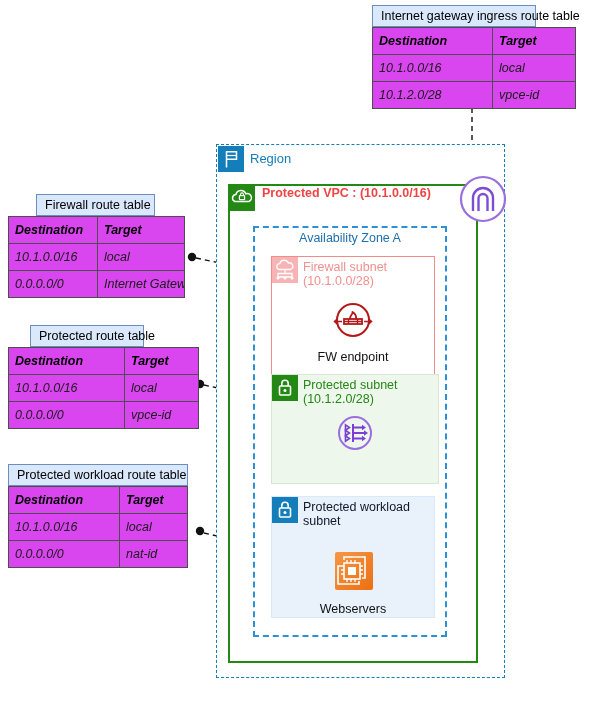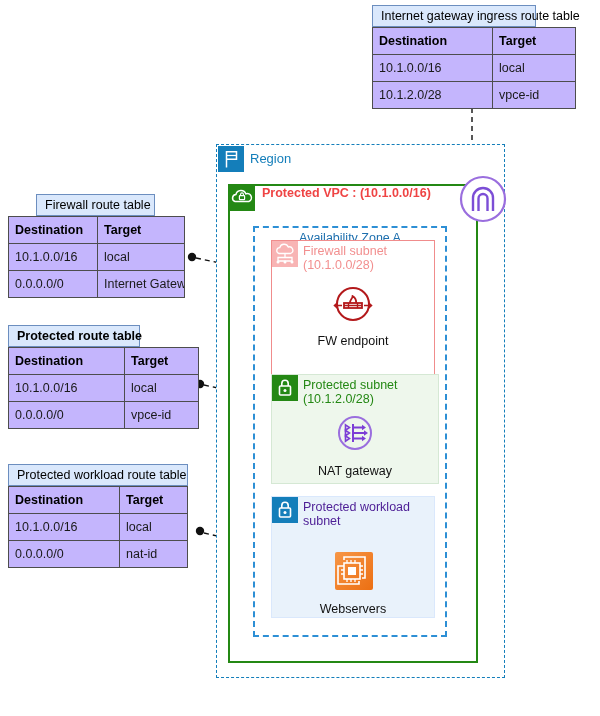--- a/index.html
+++ b/index.html
@@ -14,21 +14,21 @@
   
   .rt{position:absolute;}
   .rt-title{
     background:#dae8fc;border:1px solid #6c8ebf;
     text-align:center;font-size:12.5px;color:#000;
     padding:3px 8px;box-sizing:border-box;
     white-space:nowrap;
   }
   .rt-table{
     border-collapse:collapse;border:1.6px solid #3a3a3a;
-    background:#c4b5fd;table-layout:fixed;
+    background:#d946ef;table-layout:fixed;font-style:italic;
   }
   .rt-table td{
     border:1px solid #4d4d4d;
     padding:4px 6px;font-size:12.5px;color:#1a1a1a;
     white-space:nowrap;overflow:hidden;
     height:18px;
   }
   .rt-table td.hdr{font-weight:bold;color:#000;}
 
   
@@ -36,21 +36,21 @@
   #tbl-igw .rt-title{width:164px;}
   #tbl-igw .rt-table{width:204px;}
   #tbl-igw .c1{width:107px;}
 
   #tbl-fw{left:8px;top:194px;}
   #tbl-fw .rt-title{width:119px;margin-left:28px;}
   #tbl-fw .rt-table{width:177px;}
   #tbl-fw .c1{width:76px;}
 
   #tbl-prot{left:8px;top:325px;}
-  #tbl-prot .rt-title{width:132px;font-weight:bold;}
+  #tbl-prot .rt-title{width:114px;margin-left:22px;}
   #tbl-prot .rt-table{width:191px;}
   #tbl-prot .c1{width:103px;}
 
   #tbl-wl{left:8px;top:464px;}
   #tbl-wl .rt-title{width:180px;}
   #tbl-wl .rt-table{width:180px;}
   #tbl-wl .c1{width:98px;}
 
   
   #region{
@@ -78,31 +78,31 @@
     left:253px;top:226px;width:194px;height:411px;
     border:2.5px dashed #2d8fd5;box-sizing:border-box;background:#fff;
   }
   #az-label{left:253px;top:231px;width:194px;text-align:center;color:#1d6fae;font-size:12.5px;}
 
   
   .subnet{position:absolute;box-sizing:border-box;}
   .subnet-icon{position:absolute;left:0;top:0;width:26px;height:26px;}
   .subnet-label{position:absolute;left:31px;top:3px;font-size:12.5px;line-height:14px;}
 
-  #sn-fw{left:271px;top:240px;width:164px;height:141px;border:1.6px solid #f08c8c;background:#fff;}
+  #sn-fw{left:271px;top:256px;width:164px;height:141px;border:1.6px solid #f08c8c;background:#fff;}
   #sn-fw .subnet-icon{background:#f8b4b4;}
   #sn-fw .subnet-label{color:#f28f8f;}
 
   #sn-prot{left:271px;top:374px;width:168px;height:110px;border:1.6px solid #d5e8d4;background:#eef7ec;}
   #sn-prot .subnet-icon{background:#248814;}
   #sn-prot .subnet-label{color:#248814;}
 
   #sn-wl{left:271px;top:496px;width:164px;height:122px;border:1.6px solid #dae8fc;background:#e9f2fb;}
   #sn-wl .subnet-icon{background:#147eba;}
-  #sn-wl .subnet-label{color:#4c1d95;}
+  #sn-wl .subnet-label{color:#0f172a;}
 
   .res{position:absolute;text-align:center;width:100%;left:0;}
   .res-glyph{display:block;margin:0 auto;}
   .res-cap{display:block;font-size:12.5px;color:#111;margin-top:4px;}
 
   #res-fw{top:42px;}
   #res-nat{top:36px;}
   #res-web{top:52px;}
 
   
@@ -290,21 +290,20 @@
         <path d="M22,13 L22,31" stroke="#7c3ed6" stroke-width="2"></path>
         <path d="M22,16.5 L31,16.5 M22,22 L33,22 M22,27.5 L31,27.5" stroke="#7c3ed6" stroke-width="2"></path>
         <path d="M14.5,13.8 L18.5,16.5 L14.5,19.2 Z" fill="none" stroke="#7c3ed6" stroke-width="1.6"></path>
         <path d="M14.5,19.3 L18.5,22 L14.5,24.7 Z" fill="none" stroke="#7c3ed6" stroke-width="1.6"></path>
         <path d="M14.5,24.8 L18.5,27.5 L14.5,30.2 Z" fill="none" stroke="#7c3ed6" stroke-width="1.6"></path>
         <path d="M31,13.8 L35,16.5 L31,19.2 Z" fill="#7c3ed6"></path>
         <path d="M33,19.3 L37,22 L33,24.7 Z" fill="#7c3ed6"></path>
         <path d="M31,24.8 L35,27.5 L31,30.2 Z" fill="#7c3ed6"></path>
       </svg>
     </span>
-    <span class="res-cap">NAT gateway</span>
   </div>
 </div>
 
 <div class="subnet" id="sn-wl">
   <div class="subnet-icon">
     <svg width="26" height="26" viewBox="0 0 26 26">
       <rect x="7.5" y="11" width="11" height="9" rx="1" fill="none" stroke="#fff" stroke-width="1.6"></rect>
       <path d="M9.8,11 V8.4 a3.2,3.2 0 0 1 6.4,0 V11" fill="none" stroke="#fff" stroke-width="1.6"></path>
       <circle cx="13" cy="15.4" r="1.5" fill="#fff"></circle>
     </svg>

